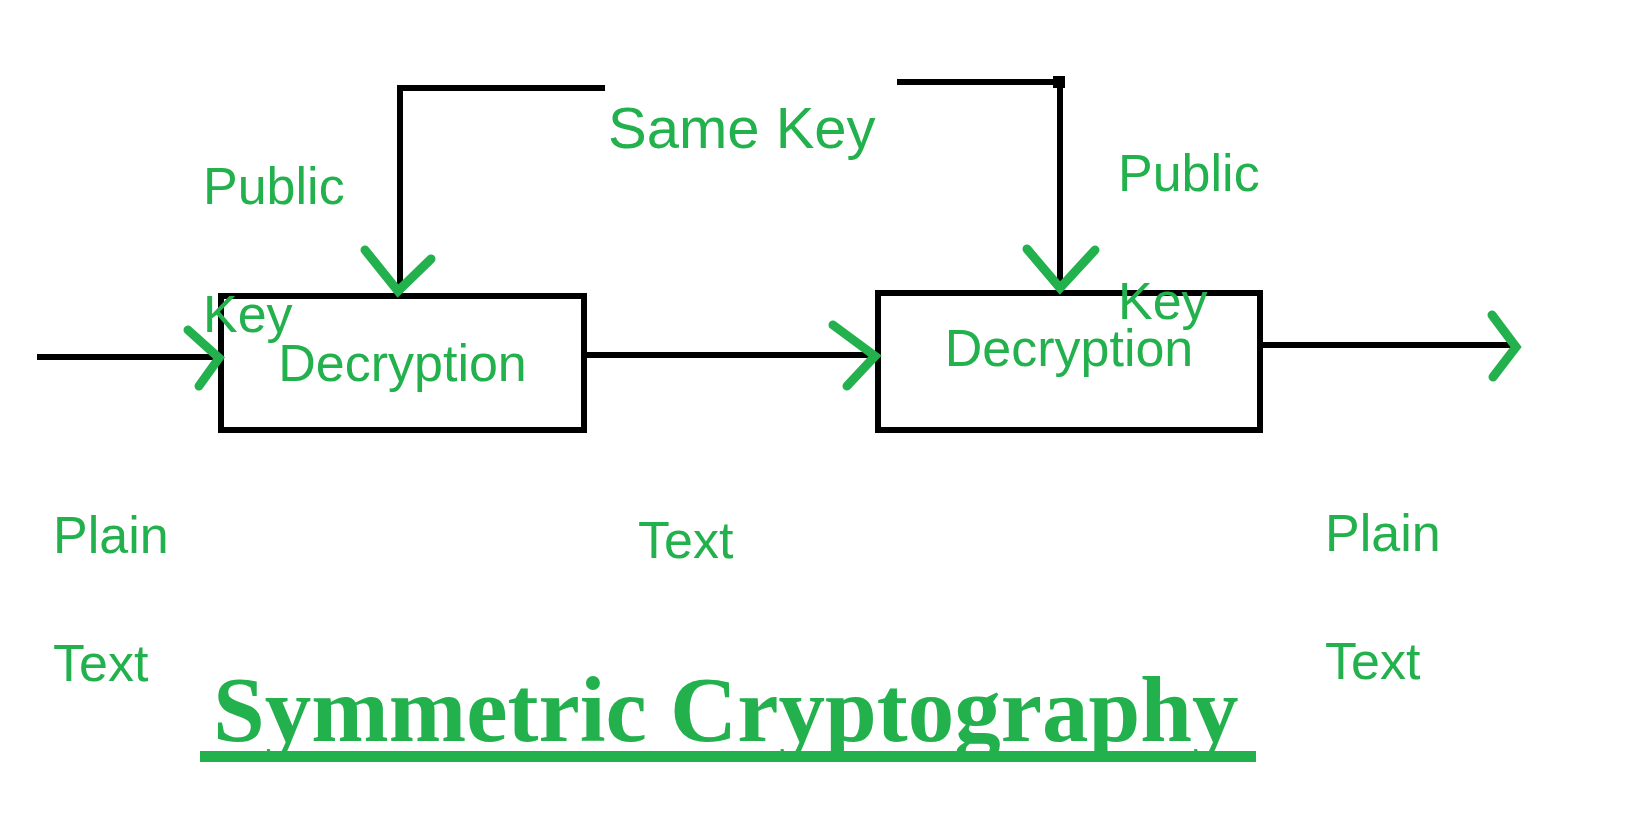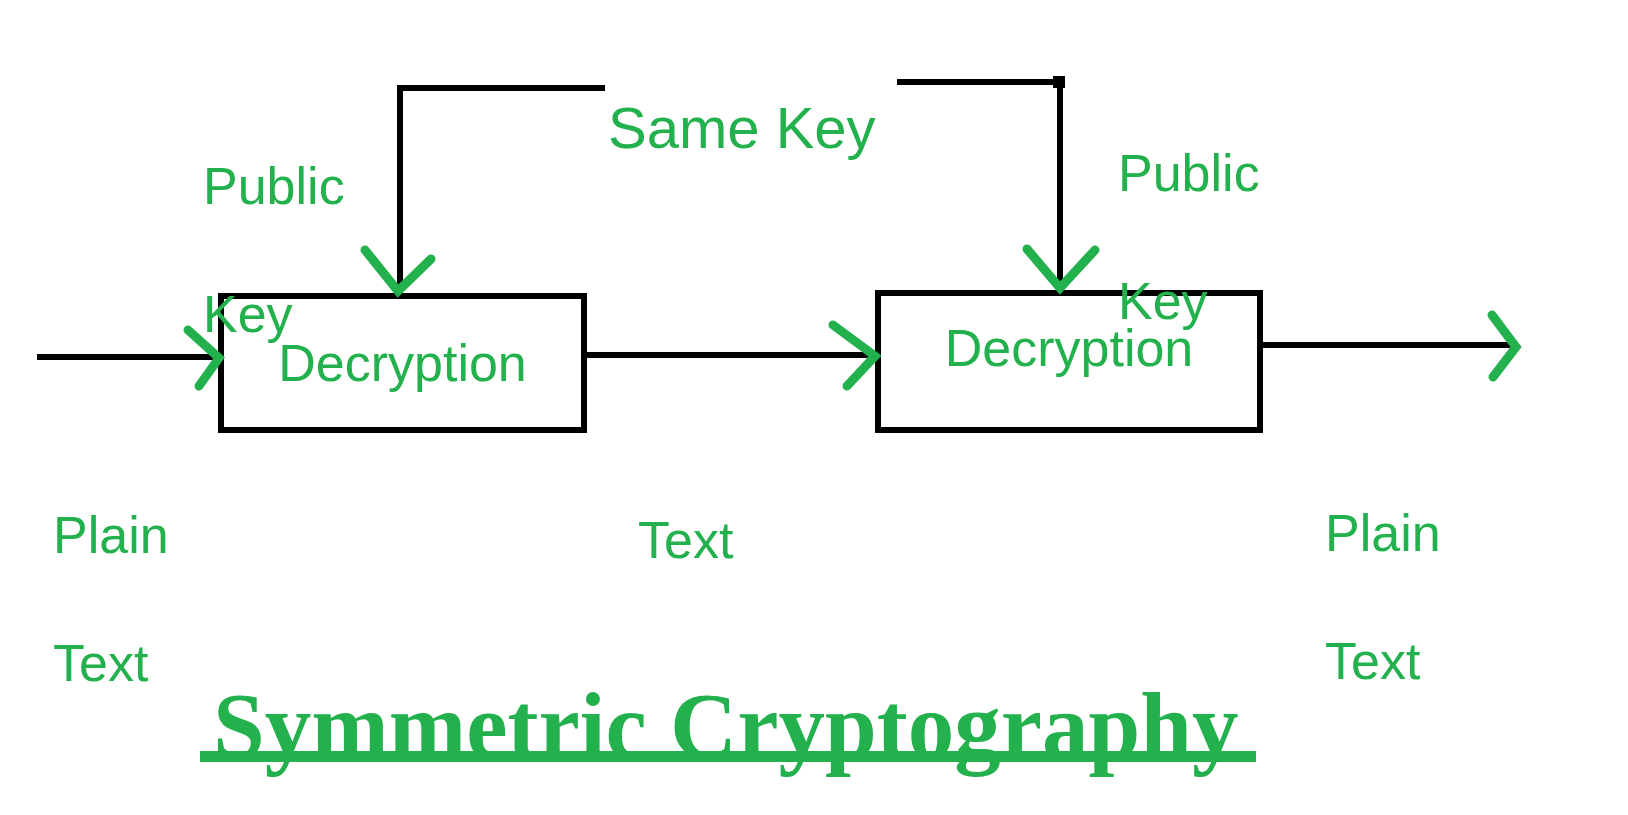--- a/index.html
+++ b/index.html
@@ -55,21 +55,20 @@
   .title {
     position: absolute;
     left: 213px;
     top: 660px;
     color: #22b14c;
     font-family: "Liberation Serif", serif;
     font-weight: bold;
     font-size: 93px;
     line-height: 100px;
     white-space: nowrap;
-    margin-top: 16px;
   }
   .title-underline {
     position: absolute;
     left: 200px;
     top: 751px;
     width: 1056px;
     height: 11px;
     background: #22b14c;
   }
   .arrow-layer {

